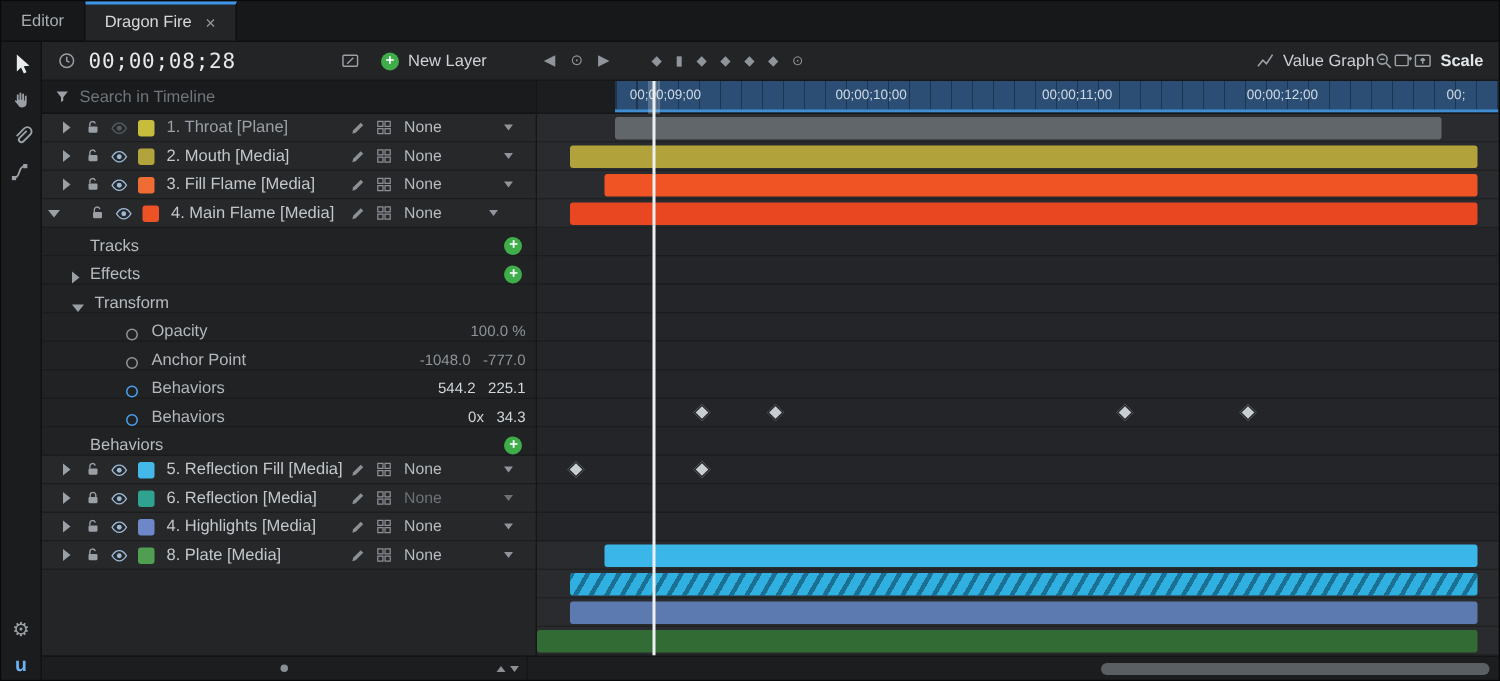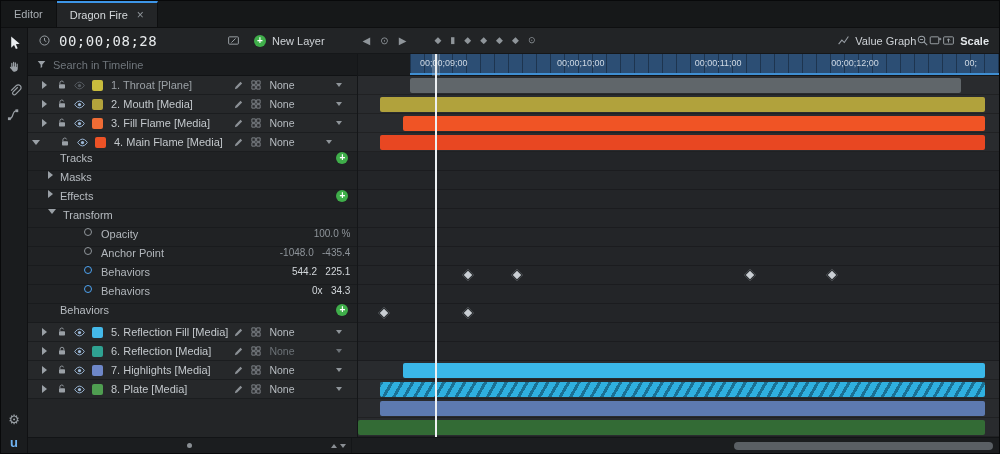--- a/index.html
+++ b/index.html
@@ -56,25 +56,25 @@
 .lrow .eye{margin-right:6px;width:13px;height:13px;color:#9db9d8}
 .lrow .eye.dim{color:#565c62}
 .swatch{width:11px;height:11px;border-radius:2px;margin-right:8px;flex:none}
 .lbl{flex:1;min-width:0;overflow:hidden;white-space:nowrap}
 .lbl.dim{color:#9aa0a5}
 .pen,.gridic{margin-left:5px;width:12px;height:12px;color:#8c9196}
 .blend{width:88px;display:flex;align-items:center;justify-content:space-between;margin-left:7px;padding-right:6px;font-size:10.5px;color:#b7bcc1;flex:none}
 .blend.dim{color:#6c7277}
 .blend.dim .tri.dd{border-top-color:#6c7277}
 
-.grow{display:flex;align-items:flex-start;height:19px;background:#202224;border-bottom:1px solid #191b1d;padding-left:20px;font-size:11px;color:#b7bcc1}
+.grow{display:flex;align-items:flex-end;height:19px;background:#202224;border-bottom:1px solid #191b1d;padding-left:20px;font-size:11px;color:#b7bcc1}
 .grow .tri{margin-right:7px}
 .grow.noarrow{padding-left:32px}
 .grow .addbtn{margin-left:auto;margin-right:9px}
-.prow{display:flex;align-items:flex-start;height:19px;background:#202224;border-bottom:1px solid #191b1d;padding-left:56px;font-size:11px;color:#b2b7bc}
+.prow{display:flex;align-items:flex-end;height:19px;background:#202224;border-bottom:1px solid #191b1d;padding-left:56px;font-size:11px;color:#b2b7bc}
 .ring{width:8px;height:8px;border:1.5px solid #8f959a;border-radius:50%;margin-right:9px;flex:none}
 .ring.keyed{border-color:#4da2f0}
 .pval{margin-left:auto;margin-right:7px;font-size:10px;color:#8e949a;white-space:pre}
 .pval.keyed{color:#d2d7db}
 .linkic{margin-left:10px;color:#9aa0a6;font-size:11px;line-height:1}
 
 .timeline{flex:1;position:relative;background:#242628;overflow:hidden;display:flex;flex-direction:column}
 .ruler{flex:0 0 22px;position:relative;background:#1b1d1f;border-bottom:1px solid #141618;overflow:hidden}
 .band{position:absolute;left:8%;right:0;top:0;bottom:0;background-color:#2c4e74;border-bottom:2px solid #3f8ed2;background-image:repeating-linear-gradient(90deg,rgba(12,22,34,.45) 0 1px,transparent 1px 14px)}
 .rlabel{position:absolute;top:4px;font-size:9px;color:#cfd9e4;white-space:nowrap}
@@ -338,41 +338,37 @@
                 <span class="tri dd"></span>
               </span>
           </div>
 
           <div class="grow noarrow">
             <span>Tracks</span>
             <span class="addbtn">+</span>
           </div>
           <div class="grow">
             <span class="tri r"></span>
-            <span>Masks</span>
-          </div>
-          <div class="grow">
-            <span class="tri r"></span>
             <span>Effects</span>
             <span class="addbtn">+</span>
           </div>
           <div class="grow">
             <span class="tri d"></span>
             <span>Transform</span>
           </div>
 
           <div class="prow">
             <span class="ring"></span>
             <span>Opacity</span>
             <span class="pval">100.0 %</span>
           </div>
           <div class="prow">
             <span class="ring"></span>
             <span>Anchor Point</span>
-            <span class="pval">-1048.0   -435.4</span>
+            <span class="pval">-1048.0   -777.0</span>
           </div>
           <div class="prow">
             <span class="ring keyed"></span>
             <span>Behaviors</span>
             <span class="pval keyed">544.2   225.1</span>
           </div>
           <div class="prow">
             <span class="ring keyed"></span>
             <span>Behaviors</span>
             <span class="pval keyed">0x   34.3</span>
@@ -427,21 +423,21 @@
           </div>
           <div class="lrow">
             <span class="tri r"></span>
             <svg class="ic lock">
                 <use href="#i-lock-open"></use>
               </svg>
             <svg class="ic eye">
                 <use href="#i-eye"></use>
               </svg>
             <span class="swatch" style="background: rgb(110, 135, 200);"></span>
-            <span class="lbl">7. Highlights [Media]</span>
+            <span class="lbl">4. Highlights [Media]</span>
             <svg class="ic pen">
                 <use href="#i-pencil"></use>
               </svg>
             <svg class="ic gridic">
                 <use href="#i-grid"></use>
               </svg>
             <span class="blend">
                 <span>None</span>
                 <span class="tri dd"></span>
               </span>

